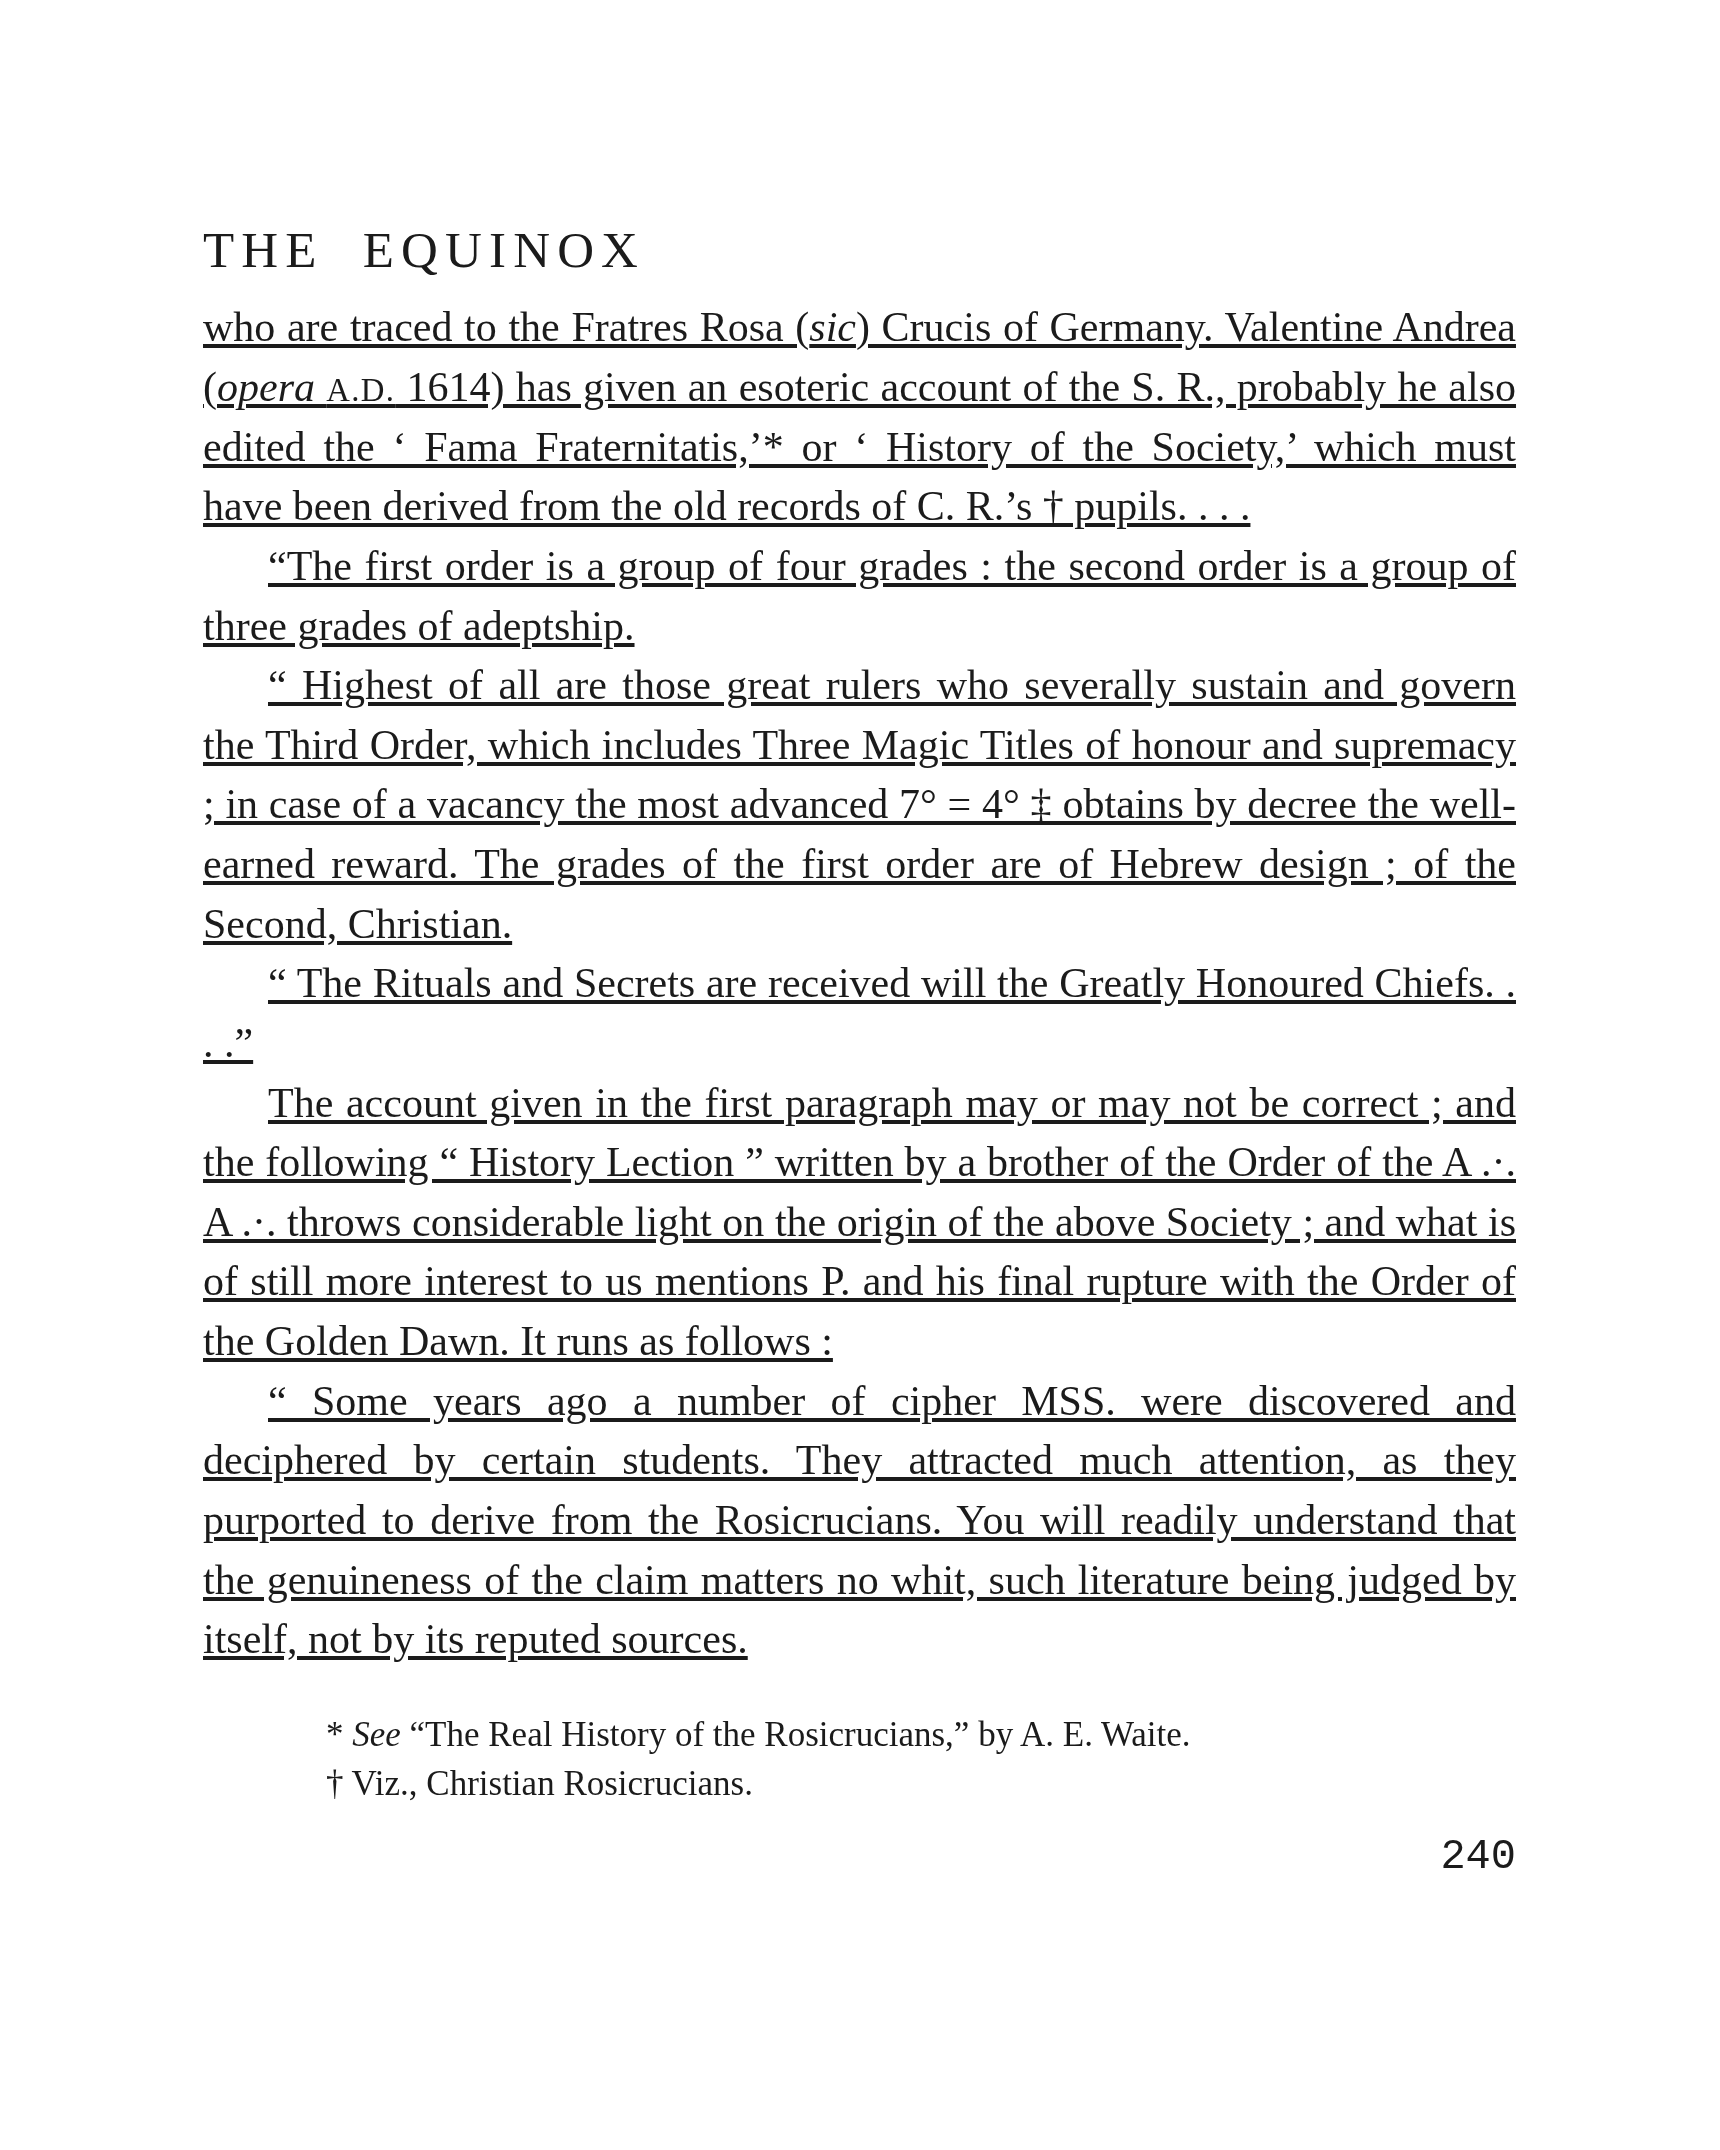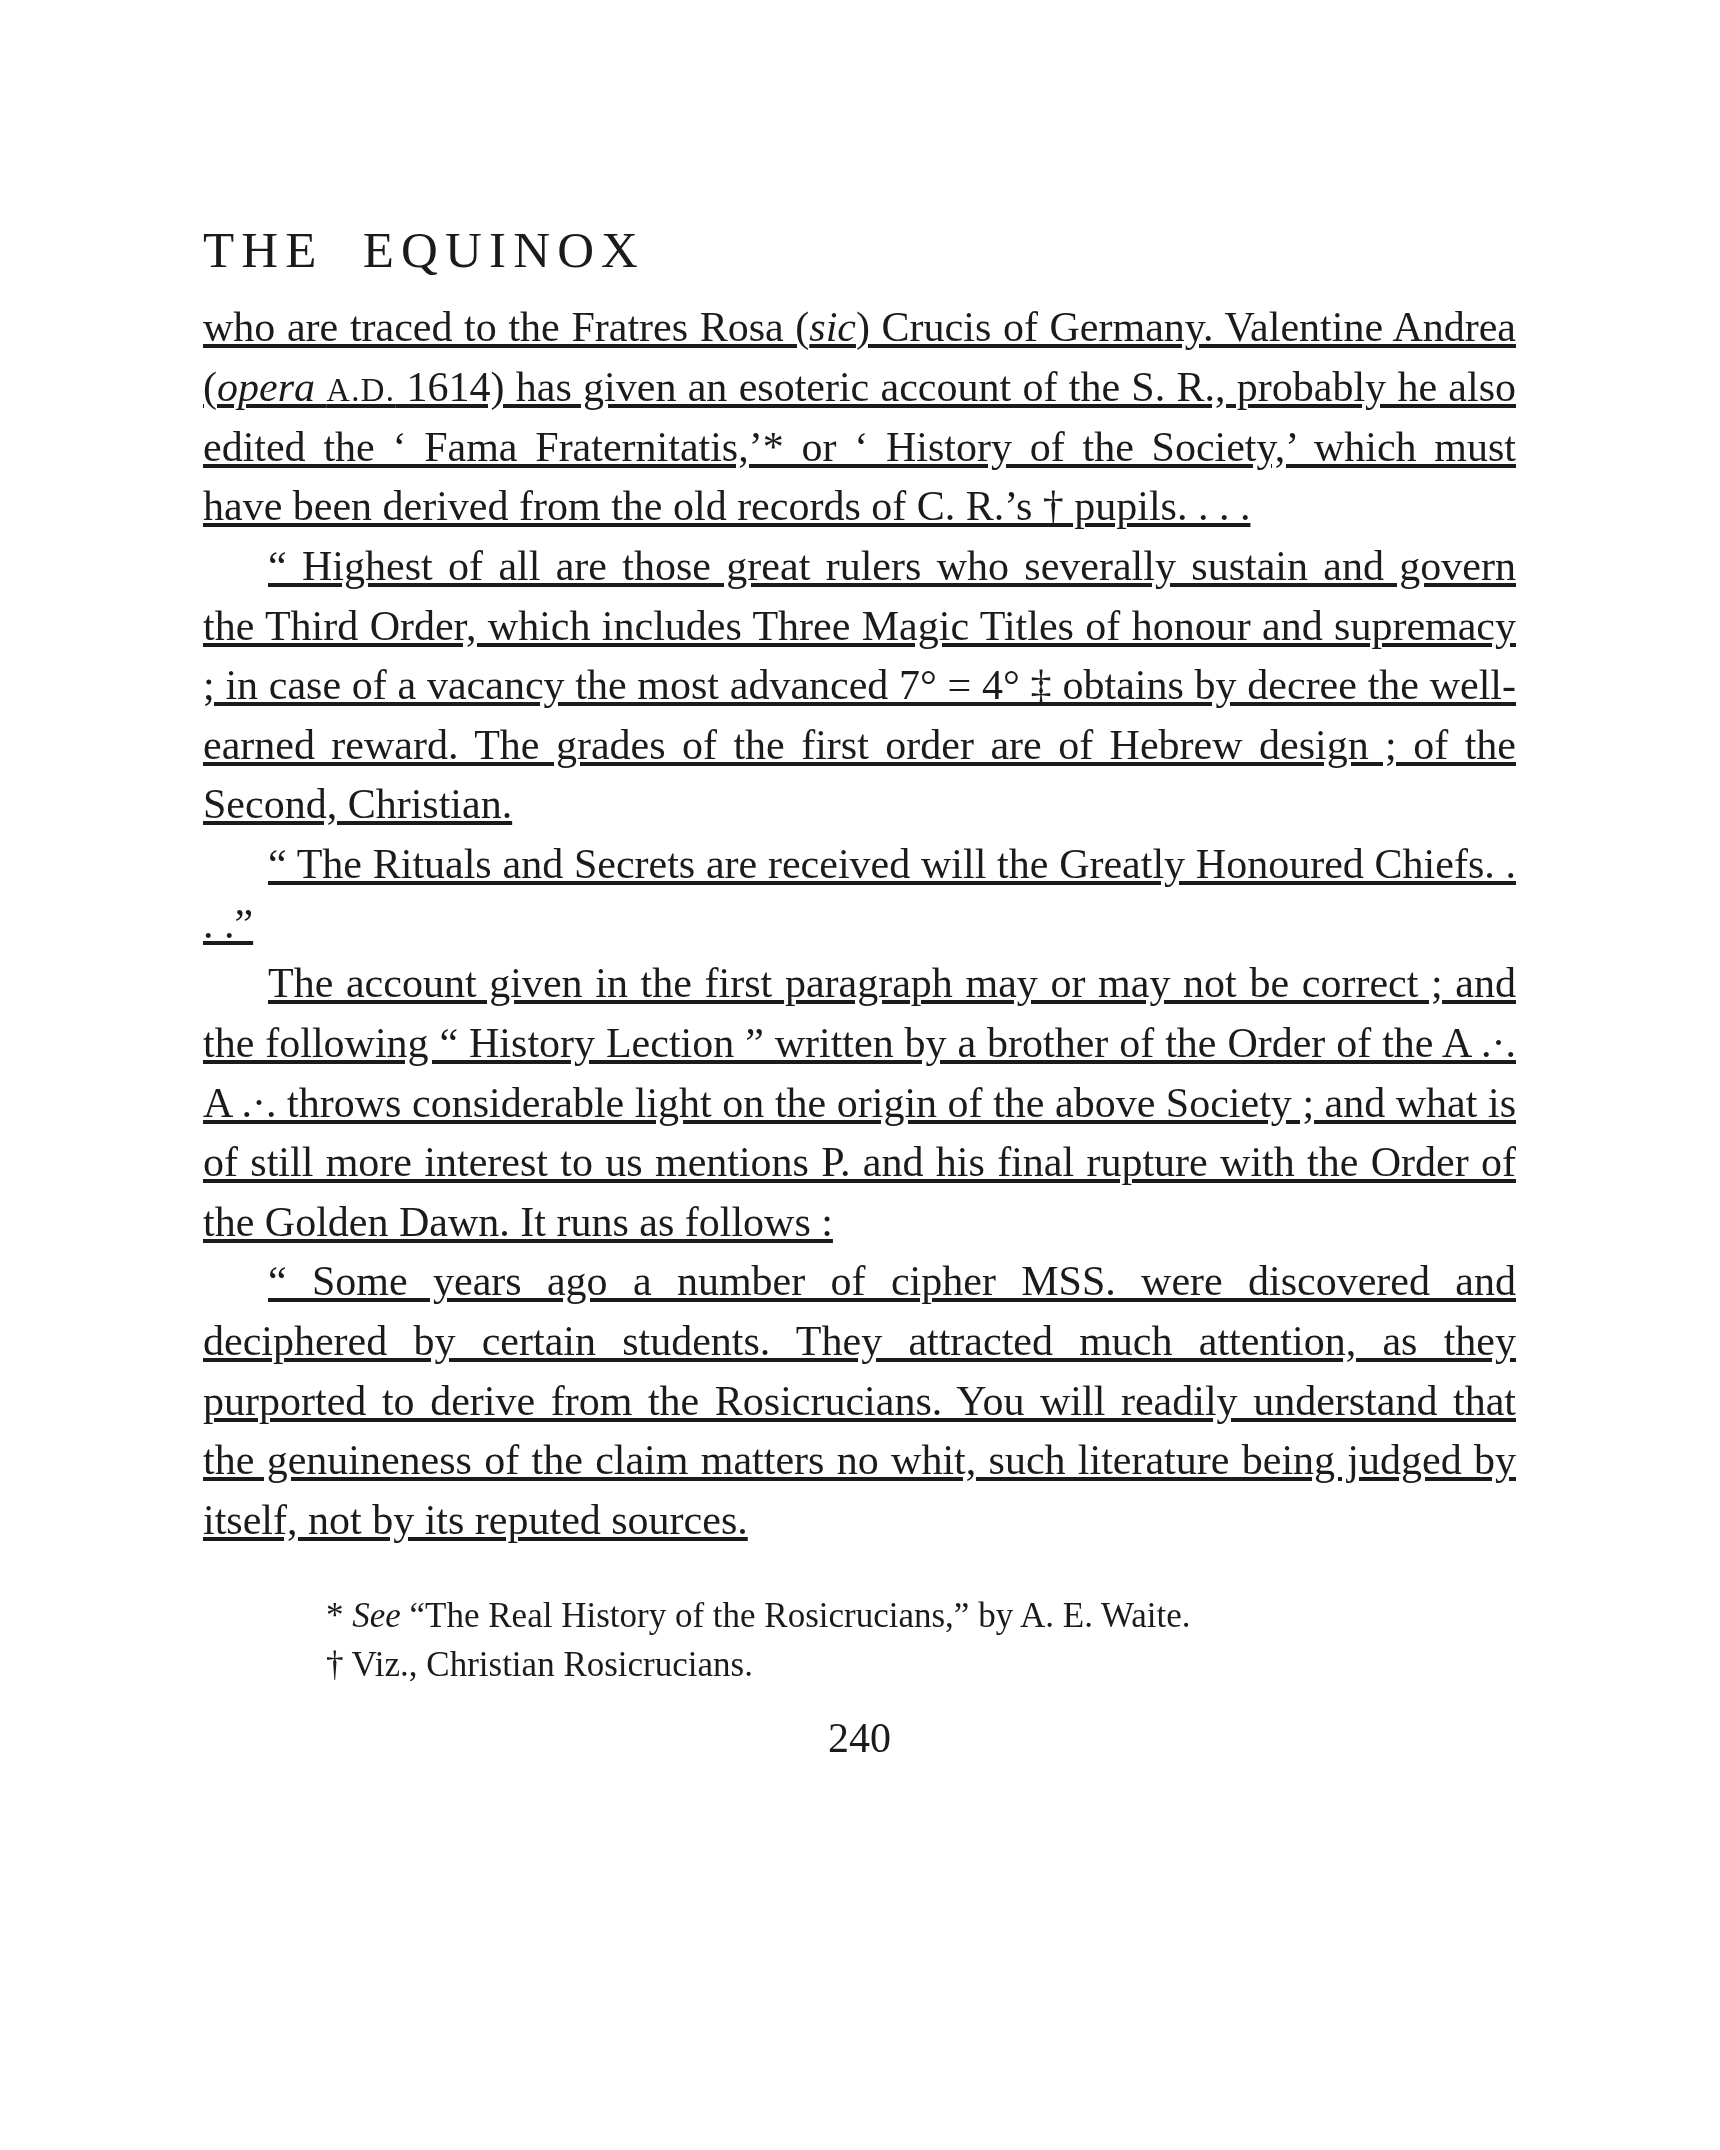--- a/index.html
+++ b/index.html
@@ -54,31 +54,33 @@
     font-family: Liberation Serif, serif;
   }
   .footnotes p.footnote {
     margin: 0;
     text-align: left;
   }
   .page-number {
     margin-top: 27px;
     font-size: 42px;
     line-height: 1;
-    text-align: center;
+    text-align: right;
+    font-family: Liberation Mono, monospace;
   }
 </style>
 </head>
 <body>
 
 <div class="page">
   <div class="content">
     <h1 class="title">THE EQUINOX</h1>
     <div class="body-text" id="paragraphs">
         <p class="para">who are traced to the Fratres Rosa (<i>sic</i>) Crucis of Germany. Valentine Andrea (<i>opera</i> <span class="sc">A.D.</span> 1614) has given an esoteric account of the S. R., probably he also edited the ‘ Fama Fraternitatis,’* or ‘ History of the Society,’ which must have been derived from the old records of C. R.’s † pupils. . . .</p>
+        <p class="para indent">“The first order is a group of four grades : the second order is a group of three grades of adeptship.</p>
         <p class="para indent">“ Highest of all are those great rulers who severally sustain and govern the Third Order, which includes Three Magic Titles of honour and supremacy ; in case of a vacancy the most advanced 7° = 4° ‡ obtains by decree the well-earned reward.  The grades of the first order are of Hebrew design ; of the Second, Christian.</p>
         <p class="para indent">“ The Rituals and Secrets are received will the Greatly Honoured Chiefs. . . .”</p>
         <p class="para indent">The account given in the first paragraph may or may not be correct ; and the following “ History Lection ” written by a brother of the Order of the A .·. A .·. throws considerable light on the origin of the above Society ; and what is of still more interest to us mentions P. and his final rupture with the Order of the Golden Dawn.  It runs as follows :</p>
         <p class="para indent">“ Some years ago a number of cipher MSS. were discovered and deciphered by certain students.  They attracted much attention, as they purported to derive from the Rosicrucians. You will readily understand that the genuineness of the claim matters no whit, such literature being judged by itself, not by its reputed sources.</p>
       </div>
     <div class="footnotes" id="footnotes">
         <p class="footnote">* <i>See</i> “The Real History of the Rosicrucians,” by A. E. Waite.</p>
         <p class="footnote">† Viz., Christian Rosicrucians.</p>
       </div>
     <div class="page-number">240</div>

